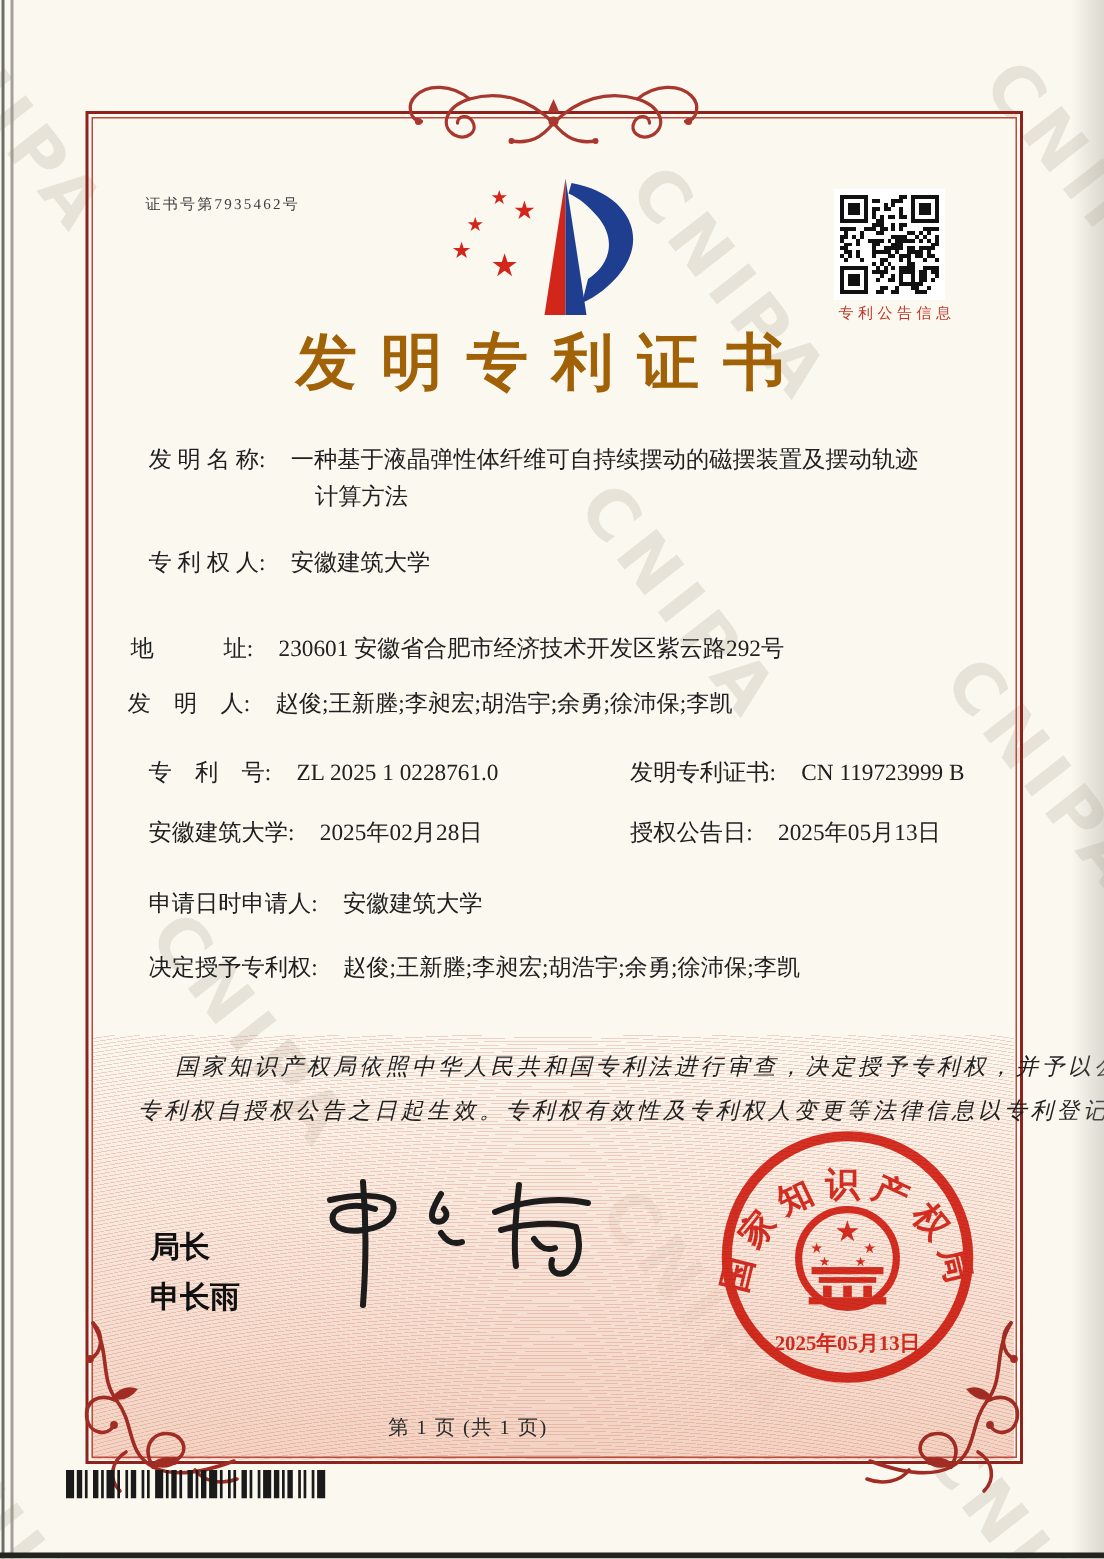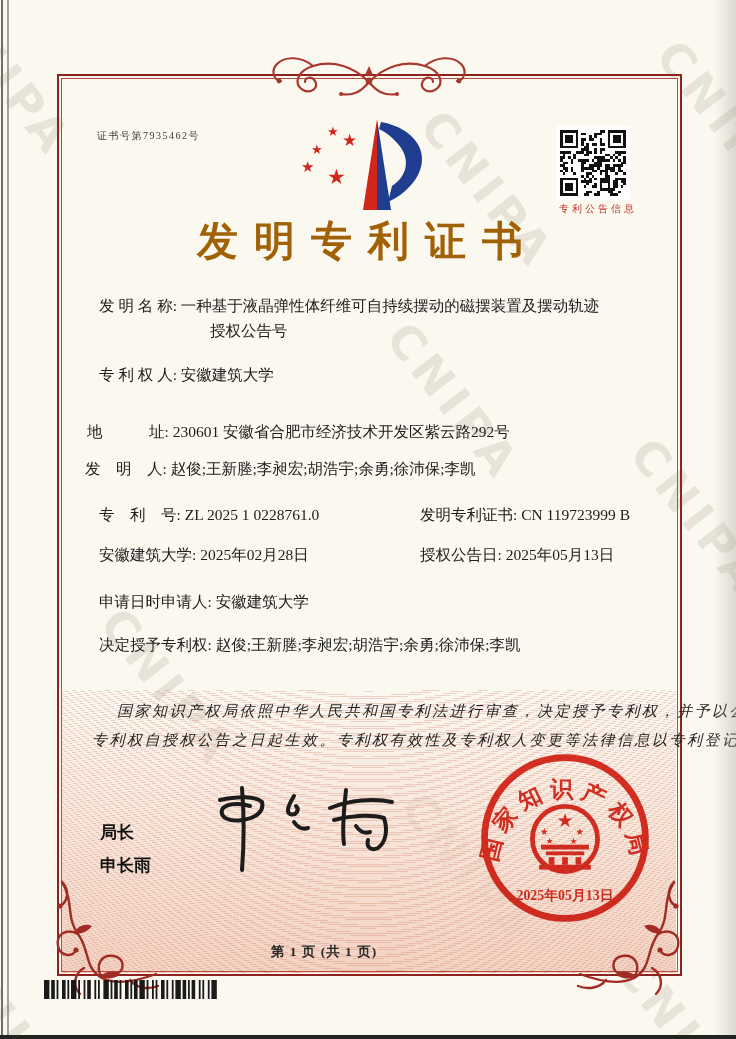--- a/index.html
+++ b/index.html
@@ -32,31 +32,31 @@
   .certno{left:97px;top:129px;font-size:10px;color:#3c3c3c;letter-spacing:1.5px;}
   .logo{left:297px;top:116px;width:142px;height:102px;}
   .qr{left:556px;top:126px;width:70px;height:70px;background:#fff;padding:2px;}
   .qr svg{display:block;width:66px;height:66px;margin:2px;}
   .qrlabel{left:543px;top:202px;font-size:10px;color:#c03a2b;letter-spacing:3px;font-weight:normal;margin-left:16px;}
   .title{left:0;top:214px;width:736px;text-align:center;font-size:41px;font-weight:bold;
     letter-spacing:16px;color:#a16207;}
   
   .line{position:absolute;font-size:15.5px;color:#202020;white-space:nowrap;}
   .line .lab{display:inline-block;}
-  .line .val{display:inline-block;}
+  .line .val{display:inline-block;margin-left:13px;}
   
   .stm{position:absolute;font-size:15px;font-style:italic;letter-spacing:2.5px;color:#1f1f1f;white-space:nowrap;}
   
   .director{left:100px;top:816px;font-family:"Liberation Sans","DejaVu Sans",sans-serif;
-    font-weight:bold;font-size:17px;color:#111;line-height:33px;}
+    font-weight:bold;font-size:20px;color:#111;line-height:33px;}
   .sig{left:198px;top:778px;width:205px;height:100px;}
   
   .seal{left:474px;top:747px;width:182px;height:182px;mix-blend-mode:multiply;opacity:.95;}
   
-  .pageinfo{left:16px;top:943px;width:616px;text-align:center;font-size:13.5px;color:#2a2a2a;letter-spacing:1px;font-weight:bold;}
+  .pageinfo{left:4px;top:943px;width:616px;text-align:center;font-size:13.5px;color:#2a2a2a;letter-spacing:1px;}
   .barcode{left:44px;top:980px;width:234px;height:19px;}
   
   .orn-top{left:249px;top:48px;width:240px;height:60px;}
   .orn-bl{left:44px;top:876px;width:120px;height:126px;}
   .orn-br{left:572px;top:876px;width:120px;height:126px;transform:scaleX(-1);}
 </style>
 </head>
 <body>
 
 <div class="wm" style="left:-30px;top:-12px">CNIPA</div>
@@ -364,21 +364,21 @@
 </div>
 <div class="abs qrlabel">专利公告信息</div>
 
 <div class="abs title">发明专利证书</div>
 
 <div class="line" style="left:99px;top:296px">
   <span class="lab">发 明 名 称:</span>
   <span class="val">一种基于液晶弹性体纤维可自持续摆动的磁摆装置及摆动轨迹</span>
 </div>
 <div class="line" style="left:210px;top:321px">
-  <span>授权公告号</span>
+  <span>计算方法</span>
 </div>
 
 <div class="line" style="left:99px;top:365px">
   <span class="lab">专 利 权 人:</span>
   <span class="val">安徽建筑大学</span>
 </div>
 
 <div class="line" style="left:87px;top:422px">
   <span class="lab">地　　　址:</span>
   <span class="val">230601 安徽省合肥市经济技术开发区紫云路292号</span>

